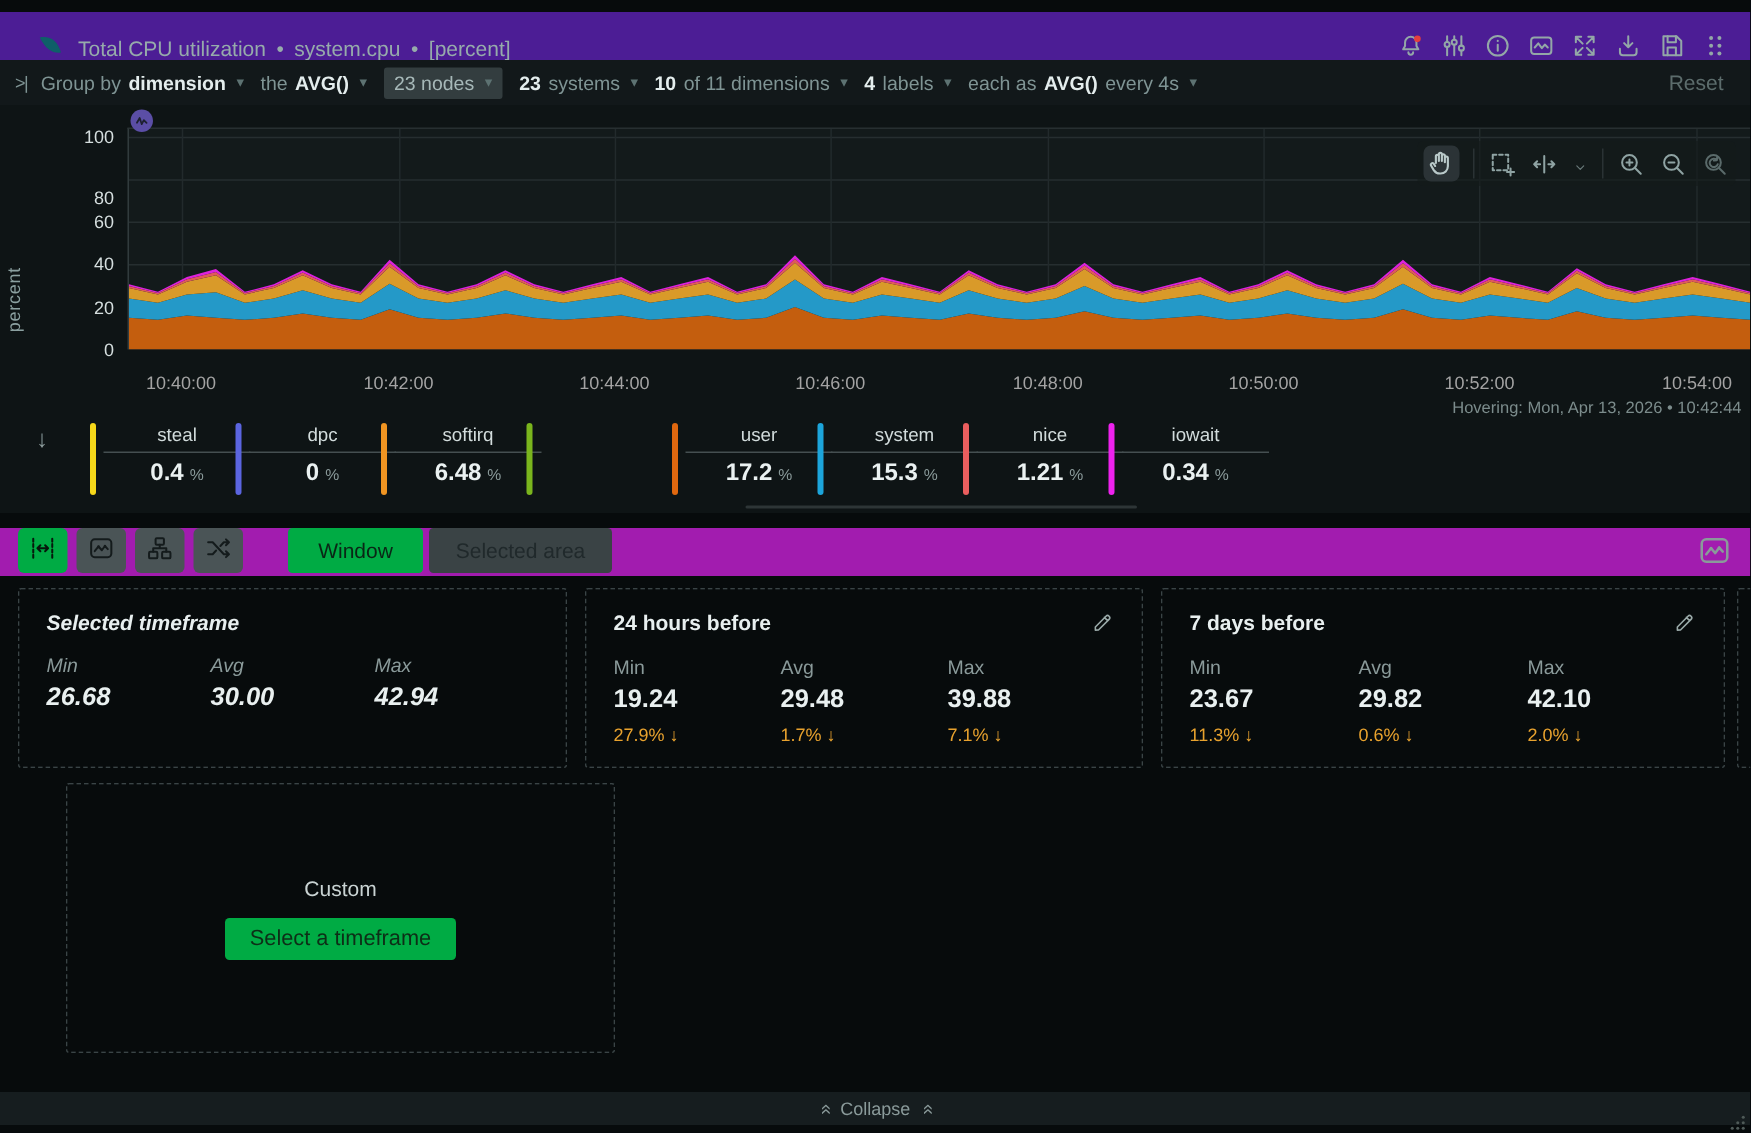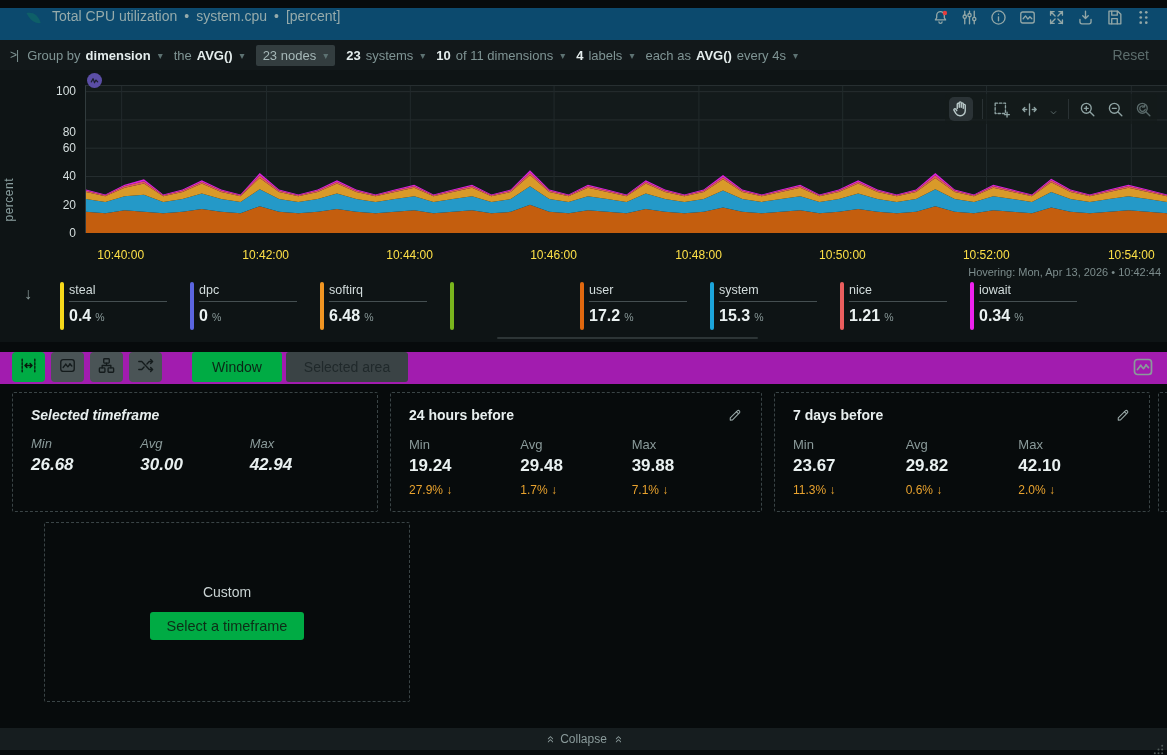--- a/index.html
+++ b/index.html
@@ -1,21 +1,21 @@
 <!DOCTYPE html>
 <html><head>
 <meta charset="utf-8">
 <style>
   * { margin:0; padding:0; box-sizing:border-box; }
   html,body { width:1167px; height:755px; background:#070b0c; font-family:"Liberation Sans", sans-serif; }
   .app { position:relative; width:1167px; height:755px; overflow:hidden; background:#070b0c; color:#cfd9d9; }
 
   
-  .titlebar { position:absolute; top:8px; left:0; right:0; height:32px; background:#0c4a6e;
-    display:flex; align-items:flex-start; padding:0 10px; }
+  .titlebar { position:absolute; top:8px; left:0; right:0; height:32px; background:#4c1d95;
+    display:flex; align-items:flex-end; padding:0 10px; }
   .titlebar .logo { width:20px; height:20px; margin:0 8px 0 14px; flex:0 0 auto; }
   .titlebar .tpart { font-size:14px; color:#96abab; white-space:pre; }
   .titlebar .tsep { color:#96abab; font-size:14px; margin:0 7px; }
   .title-icons { margin-left:auto; display:flex; align-items:center; gap:10px; padding-right:4px; }
   .ticon { width:19px; height:19px; color:#93a7a7; position:relative; cursor:pointer; }
   .ticon svg { width:100%; height:100%; }
 
   
   .filterbar { position:absolute; top:40px; left:0; right:0; height:30px; background:#12181a;
     display:flex; align-items:center; font-size:13px; color:#7f9494; padding:0 10px; gap:5px; white-space:nowrap; }
@@ -27,40 +27,40 @@
   .collapse-glyph { color:#7f9494; font-size:12px; letter-spacing:-1px; margin-right:4px; }
 
   
   .chart-section { position:absolute; top:70px; left:0; right:0; height:210px; background:#0e1415; }
   .ylabel { position:absolute; left:2px; top:108px; writing-mode:vertical-lr; transform:rotate(180deg);
     font-size:12px; color:#8ba0a0; letter-spacing:.5px; }
   .ytick { position:absolute; left:24px; width:52px; text-align:right; font-size:12px; color:#d5dede; height:16px; line-height:16px; }
   .plot { position:absolute; left:85px; top:15px; width:1082px; height:148px; background:#131a1b;
     border-left:1px solid #313b3d; border-top:1px solid #272f31; cursor:crosshair; }
   .plot svg.chart { position:absolute; inset:0; width:100%; height:100%; display:block; }
-  .xlabel { position:absolute; top:178px; transform:translateX(-50%); font-size:12px; color:#fde047; white-space:nowrap; }
+  .xlabel { position:absolute; top:178px; transform:translateX(-50%); font-size:12px; color:#a3a3a3; white-space:nowrap; }
   .hovering { position:absolute; top:196px; right:6px; font-size:11px; color:#7c8c8c; }
   .anomaly-badge { position:absolute; left:1px; top:-13px; width:15px; height:15px; border-radius:50%;
     background:#5b4ea6; display:flex; align-items:center; justify-content:center; }
   .anomaly-badge svg { width:11px; height:11px; }
   .chart-toolbar { position:absolute; top:8px; right:10px; display:flex; align-items:center; gap:9px;
     background:rgba(20,26,27,.6); padding:3px 4px; border-radius:4px; }
   .cticon { width:19px; height:19px; color:#8fa3a3; cursor:pointer; }
   .cticon svg { width:100%; height:100%; }
   .cticon.active { background:#2b3336; border-radius:5px; padding:2px; width:24px; height:24px; color:#b9c9c9; }
   .cticon.dim { color:#5a6a6a; }
   .ct-sep { width:1px; height:20px; background:#2a3234; }
   .mini-caret { width:11px; height:11px; color:#6a7a7a; }
   .mini-caret svg { width:100%; height:100%; }
 
   
   .legend-row { position:absolute; top:280px; left:0; right:0; height:62px; background:#0e1415; }
   .sort-icon { position:absolute; left:24px; top:5px; font-size:16px; color:#8a9a9a; cursor:pointer; }
   .legend-items { position:absolute; left:60px; top:2px; display:flex; }
-  .legend-item { width:130px; display:flex; align-items:stretch; cursor:pointer; }
+  .legend-item { width:97px; display:flex; align-items:stretch; cursor:pointer;text-align:center; }
   .legend-bar { width:4px; border-radius:2px; height:48px; flex:0 0 auto; }
   .legend-body { margin-left:5px; padding-top:1px; }
   .legend-name { font-size:12.5px; color:#d2dcdc; padding-bottom:4px; border-bottom:1px solid #454f51; width:98px; }
   .legend-value { margin-top:5px; font-size:16px; font-weight:700; color:#eaf1f1; }
   .legend-unit { font-size:10.5px; font-weight:400; color:#8a9a9a; margin-left:4px; }
   .legend-scroll { position:absolute; top:57px; left:497px; width:261px; height:2px; background:#2d3536; border-radius:1px; }
 
   
   .tools-row { position:absolute; top:352px; left:0; right:0; height:32px; background:#a21caf; }
   .tool-btns { position:absolute; left:12px; top:0; display:flex; gap:6px; }

